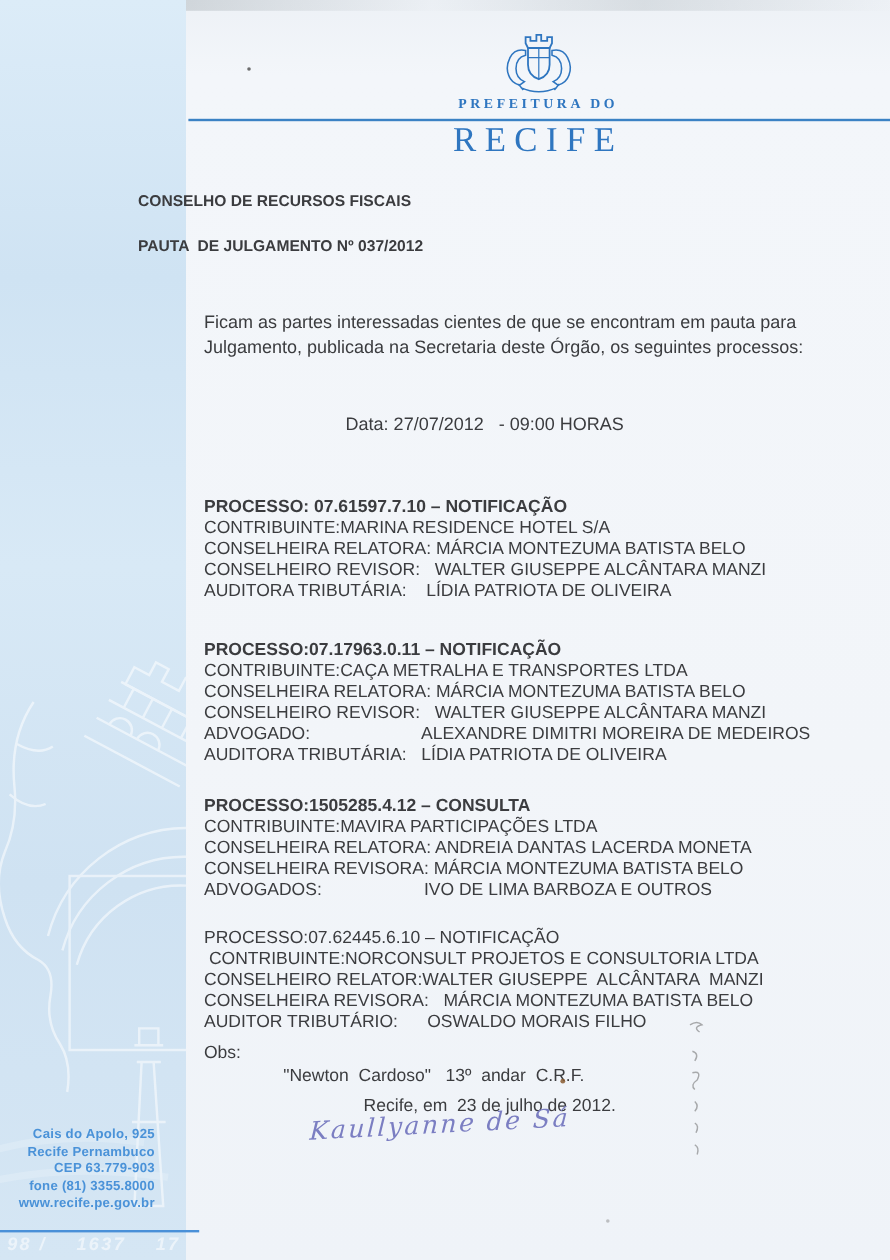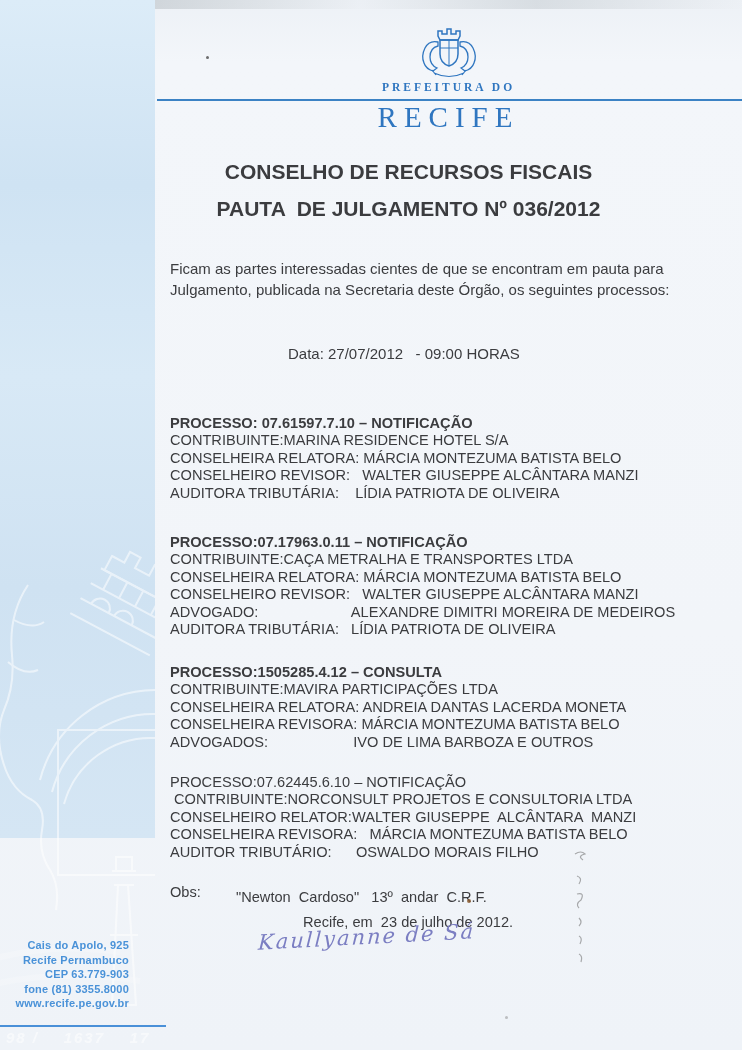--- a/index.html
+++ b/index.html
@@ -1,55 +1,55 @@
 <!DOCTYPE html>
 <html><head>
 <meta charset="utf-8">
 <style>
   html,body{margin:0;padding:0;background:#e8e8e8;}
   .page{position:relative;width:742px;height:1050px;overflow:hidden;
         background:linear-gradient(180deg,#edf1f6 0%,#f3f6fa 6%,#f2f5f9 60%,#eff3f8 100%);
         font-family:"Liberation Sans",sans-serif;color:#3b3c3f;}
 
   
-  .sidebar{position:absolute;left:0;top:0;width:155px;height:838px;
+  .sidebar{position:absolute;left:0;top:0;width:155px;height:1050px;
            background:linear-gradient(180deg,#dcecf8 0%,#cfe3f3 22%,#d8e9f6 45%,#cfe2f2 70%,#d5e6f4 100%);}
   .sidebar svg.wm{position:absolute;left:0;top:0;}
   .addr{position:absolute;right:26px;top:938px;width:125px;text-align:right;
         color:#4a92d8;font-size:11px;line-height:14.6px;font-weight:bold;letter-spacing:.2px;}
   .blue-rule{position:absolute;left:0;top:1025px;width:166px;height:2px;background:#4a90d8;}
   .years{position:absolute;left:6px;top:1029px;width:160px;color:#ffffff;opacity:.55;
          font-weight:bold;font-style:italic;font-size:15px;letter-spacing:2px;white-space:pre;}
 
   
   .doc{position:absolute;left:155px;top:0;width:587px;height:776px;}
   .scan-strip{position:absolute;left:0;top:0;width:587px;height:9px;
               background:linear-gradient(90deg,rgba(140,150,155,.30),rgba(225,230,233,.15) 35%,rgba(160,170,175,.28) 65%,rgba(235,238,240,.12));}
   .rule{position:absolute;left:2px;right:0;top:99px;height:2px;background:#3b82c4;}
   .brand{position:absolute;left:0;right:0;top:24px;text-align:center;}
   .agency-label{position:absolute;left:0;right:0;top:81px;text-align:center;
                 font-family:"Liberation Serif",serif;font-weight:bold;font-size:11.5px;
                 letter-spacing:3px;color:#2f76c0;}
   .agency-name{position:absolute;left:0;right:0;top:101px;text-align:center;
                font-family:"Liberation Serif",serif;font-weight:normal;font-size:29px;
                letter-spacing:7px;color:#2f76c0;}
-  .t1,.t2{position:absolute;left:0;right:0;text-align:center;transform:translateX(-40px);
-          font-size:21px;font-weight:bold;white-space:pre;margin:0;}
+  .t1,.t2{position:absolute;left:0;right:0;text-align:left;transform:translateX(-40px);
+          font-size:13px;font-weight:bold;white-space:pre;margin:0;}
   .t1{top:160px;}
   .t2{top:197px;}
   .intro{position:absolute;left:15px;top:258px;width:552px;font-size:15px;line-height:21px;margin:0;}
   .date{position:absolute;left:133px;top:345px;font-size:15px;white-space:pre;}
 
   .proc{position:absolute;left:15px;font-size:14.6px;line-height:17.4px;}
   .proc div{white-space:pre-wrap;}
   .ph{font-weight:bold;}
   .p1{top:415px;} .p2{top:534px;} .p3{top:664px;} .p4{top:774px;}
   .p4 .ph{font-weight:normal;}
 
-  .obs-label{position:absolute;left:15px;top:870px;font-size:14.6px;margin-top:14px;}
+  .obs-label{position:absolute;left:15px;top:870px;font-size:14.6px;}
   .obs1{position:absolute;left:81px;top:870px;font-size:14.6px;white-space:pre;}
   .obs2{position:absolute;left:81px;top:889px;font-size:14.6px;white-space:pre;}
   .closing{position:absolute;left:148px;top:914px;font-size:14.6px;white-space:pre;}
   .sig{position:absolute;left:103px;top:925px;font-family:"DejaVu Serif",serif;
        font-style:italic;font-size:21px;color:#7b7ec2;letter-spacing:2px;
        transform:rotate(-3deg) skewX(-6deg);}
 
   .pencil{position:absolute;left:412px;top:848px;}
   .speck{position:absolute;border-radius:50%;}
   .s1{left:51px;top:56px;width:3px;height:3px;background:#4a4a4a;opacity:.8;}
@@ -102,21 +102,21 @@
           <path d="M46 18 q9 -2 13 6 q4 8 1 15 q-2 6 -9 8 l-4 -3 q7 -3 7 -11 q0 -9 -8 -11 z" stroke-width="1.3"></path>
           <path d="M20 49 q15 7 30 0 M18 46 l4 5 M52 46 l-4 5" stroke-width="1.2"></path>
         </g>
       </svg>
     </header>
     <div class="agency-label">PREFEITURA DO</div>
     <div class="rule"></div>
     <div class="agency-name">RECIFE</div>
 
     <h1 class="t1">CONSELHO DE RECURSOS FISCAIS</h1>
-    <h2 class="t2">PAUTA  DE JULGAMENTO Nº 036/2012</h2>
+    <h2 class="t2">PAUTA  DE JULGAMENTO Nº 037/2012</h2>
 
     <p class="intro">Ficam as partes interessadas cientes de que se encontram em pauta para Julgamento, publicada na Secretaria deste Órgão, os seguintes processos:</p>
     <div class="date">Data: 27/07/2012   - 09:00 HORAS</div>
 
     <section class="proc p1">
       <div class="ph">PROCESSO: 07.61597.7.10 – NOTIFICAÇÃO</div>
       <div class="pl">CONTRIBUINTE:MARINA RESIDENCE HOTEL S/A</div>
       <div class="pl">CONSELHEIRA RELATORA: MÁRCIA MONTEZUMA BATISTA BELO</div>
       <div class="pl">CONSELHEIRO REVISOR:   WALTER GIUSEPPE ALCÂNTARA MANZI</div>
       <div class="pl">AUDITORA TRIBUTÁRIA:    LÍDIA PATRIOTA DE OLIVEIRA</div>

